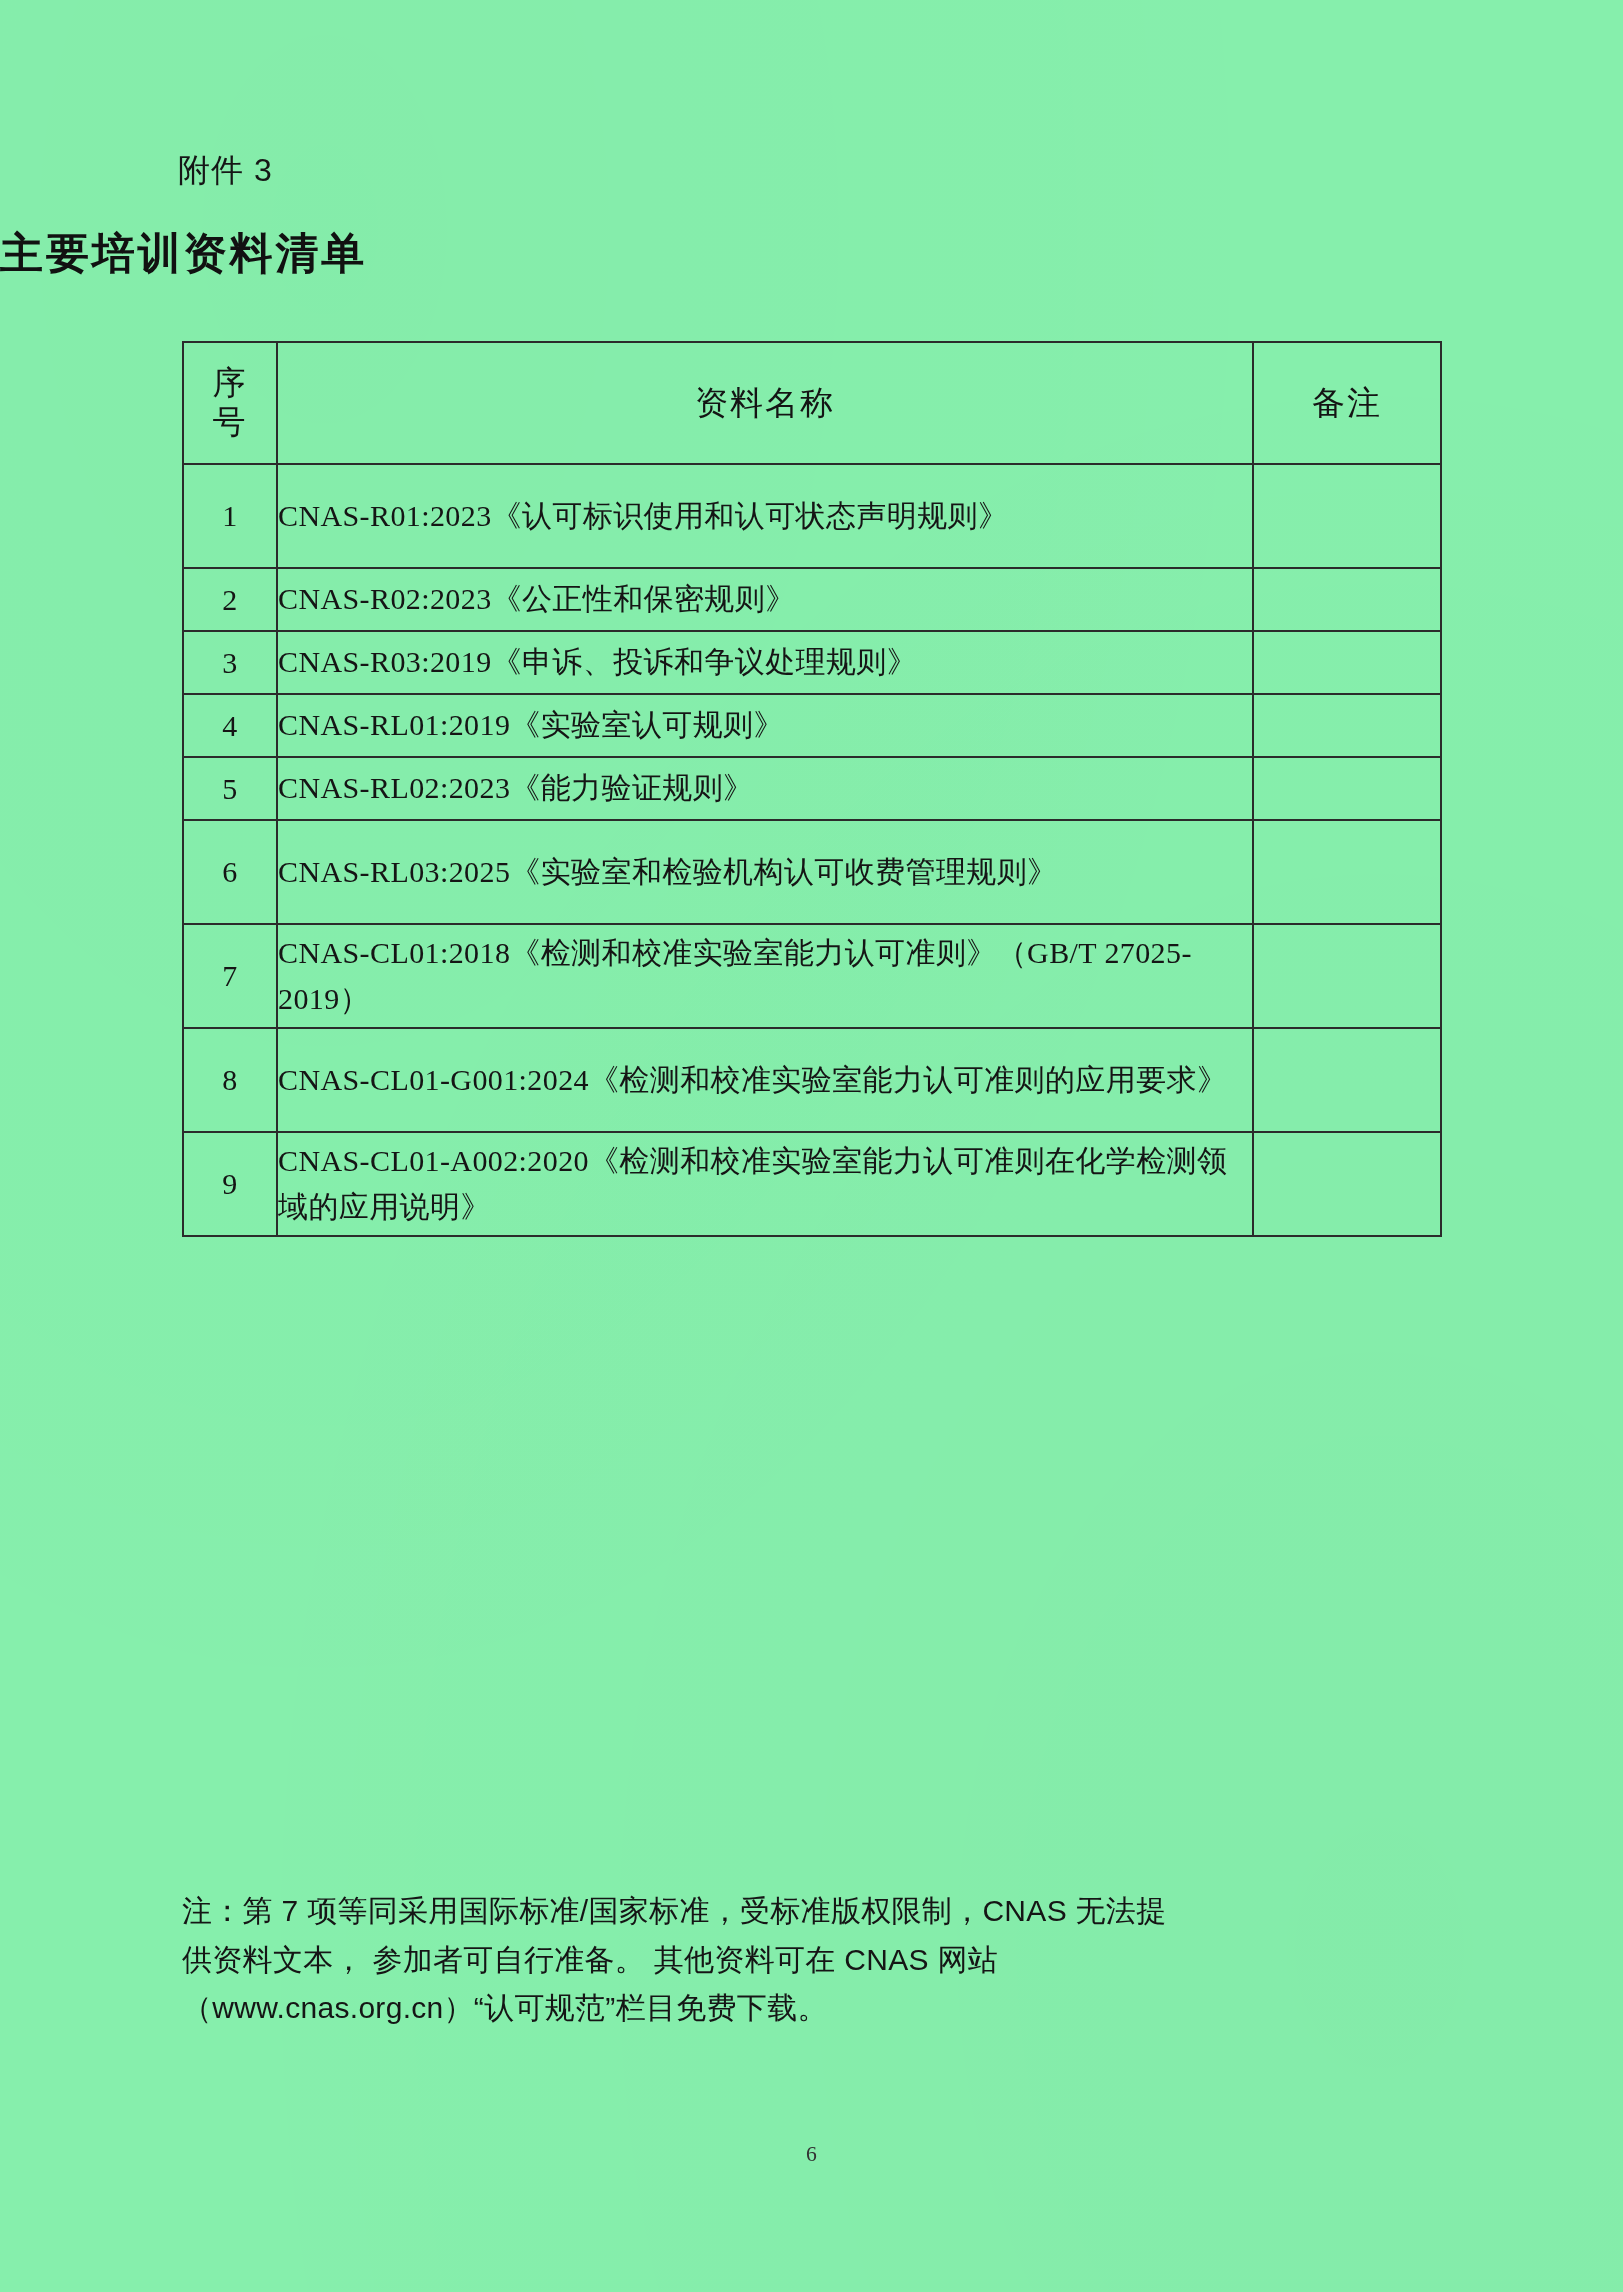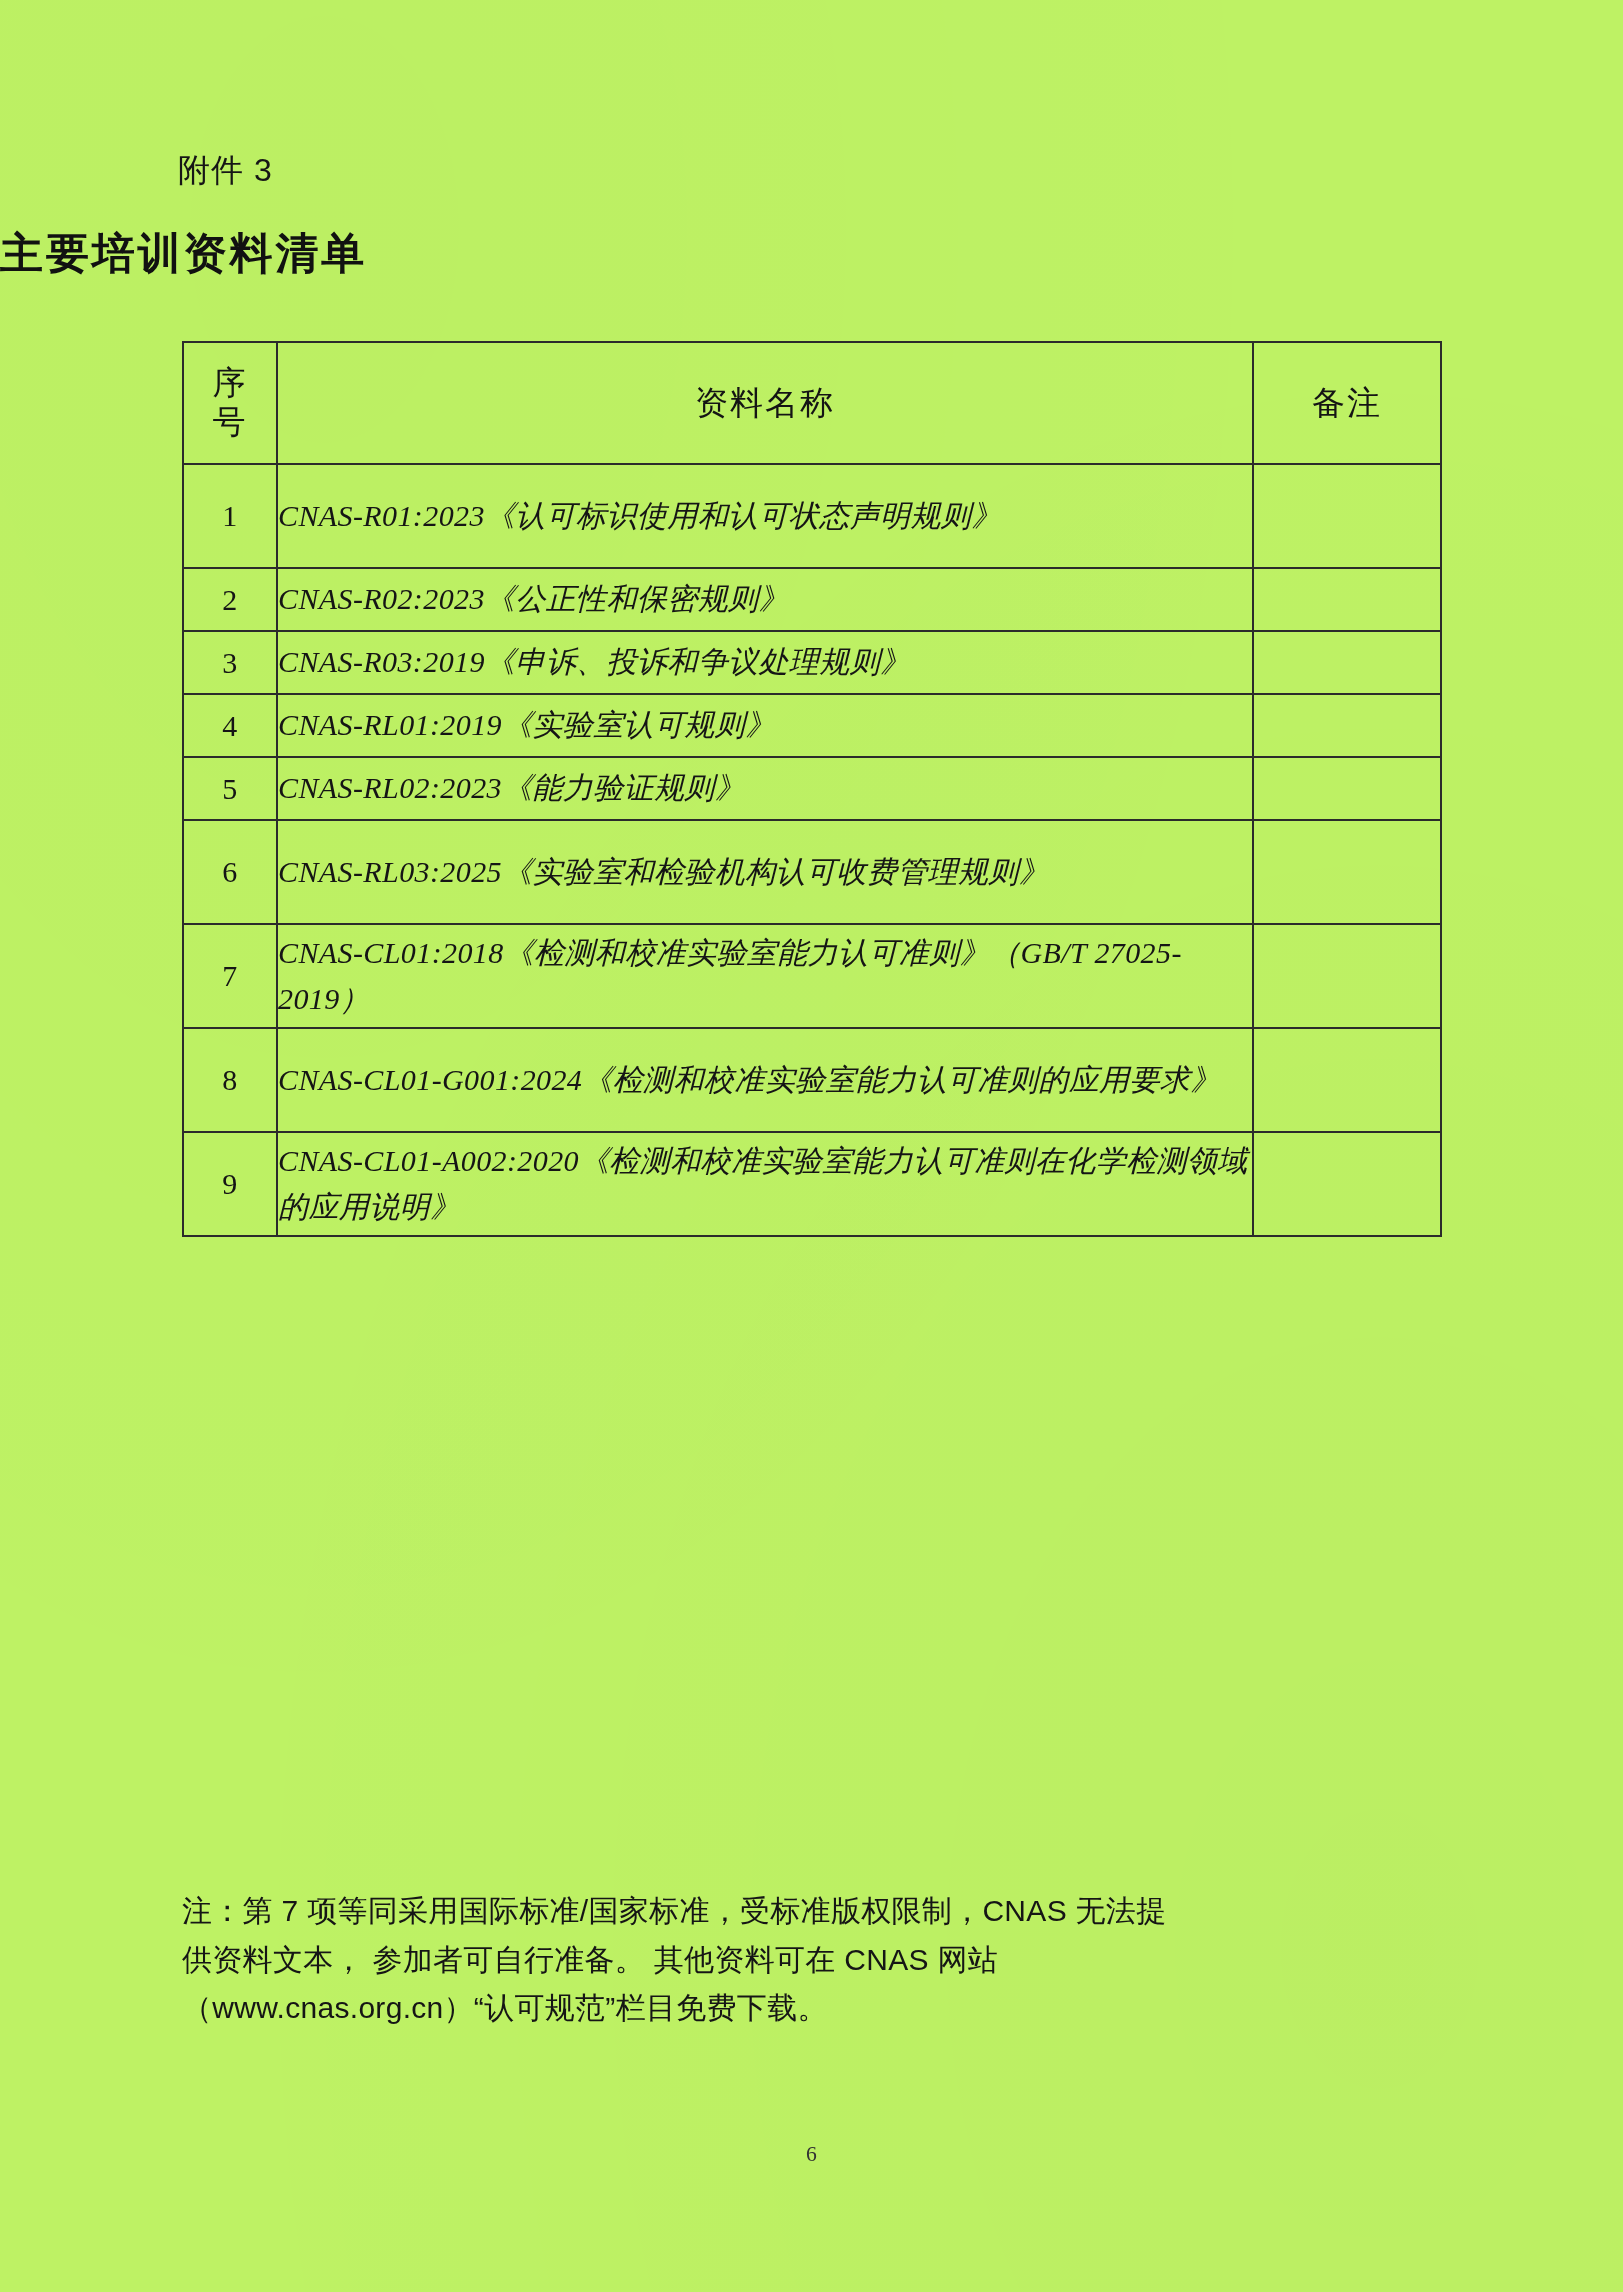--- a/index.html
+++ b/index.html
@@ -11,21 +11,21 @@
     width: 1623px;
     height: 2293px;
     font-family: "Liberation Serif", serif;
     color: #1a1a1a;
     position: relative;
     overflow: hidden;
   }
   .page {
     position: absolute;
     inset: 0;
-    background: #bef264;
+    background: #86efac;
   }
   
   .page::before {
     content: "";
     position: absolute;
     inset: 0;
     background:
       radial-gradient(ellipse at 20% 10%, rgba(0,0,0,0.012), rgba(0,0,0,0) 60%),
       radial-gradient(ellipse at 85% 85%, rgba(0,0,0,0.015), rgba(0,0,0,0) 65%);
     pointer-events: none;
@@ -93,21 +93,20 @@
     letter-spacing: 0.5px;
     color: #151515;
   }
   td.name {
     font-size: 30px;
     line-height: 1.55;
     padding: 11.8px 13.7px 13.7px 15.7px;
     letter-spacing: 0.4px;
     color: #151515;
     font-family: "Liberation Serif", serif;
-    font-style: italic;
   }
   td.note { }
 
   tr.r1 td { height: 102px; }
   tr.r2 td { height: 61px; }
 
   .note-block {
     position: absolute;
     left: 182px;
     top: 1887px;

